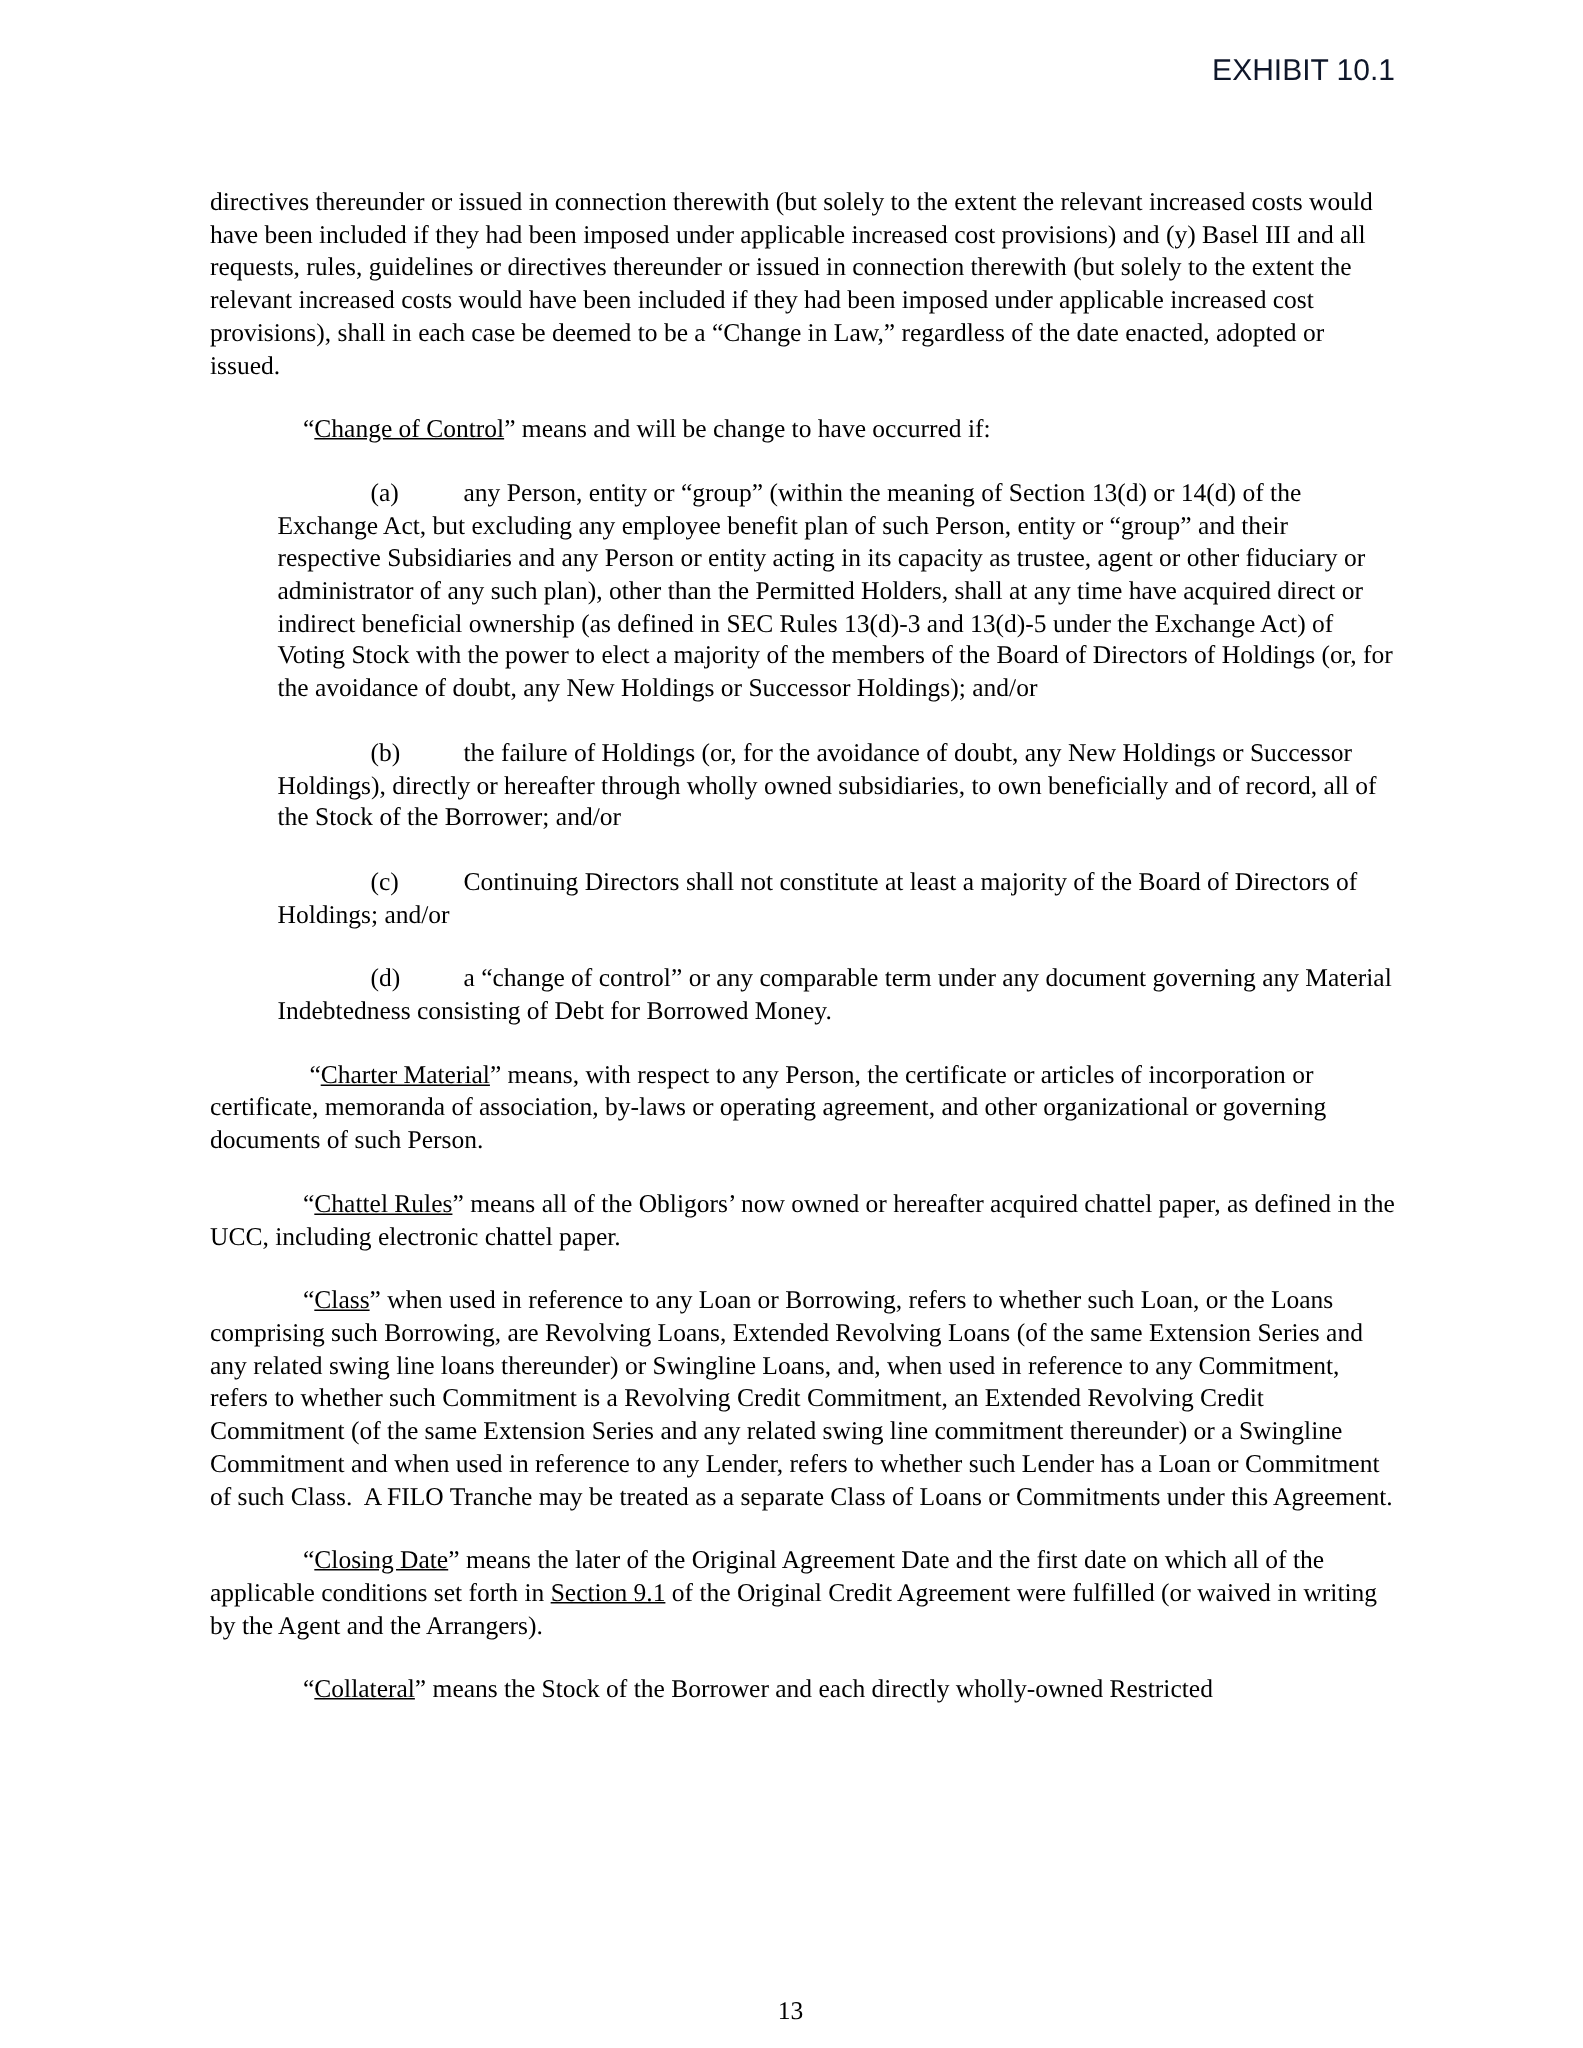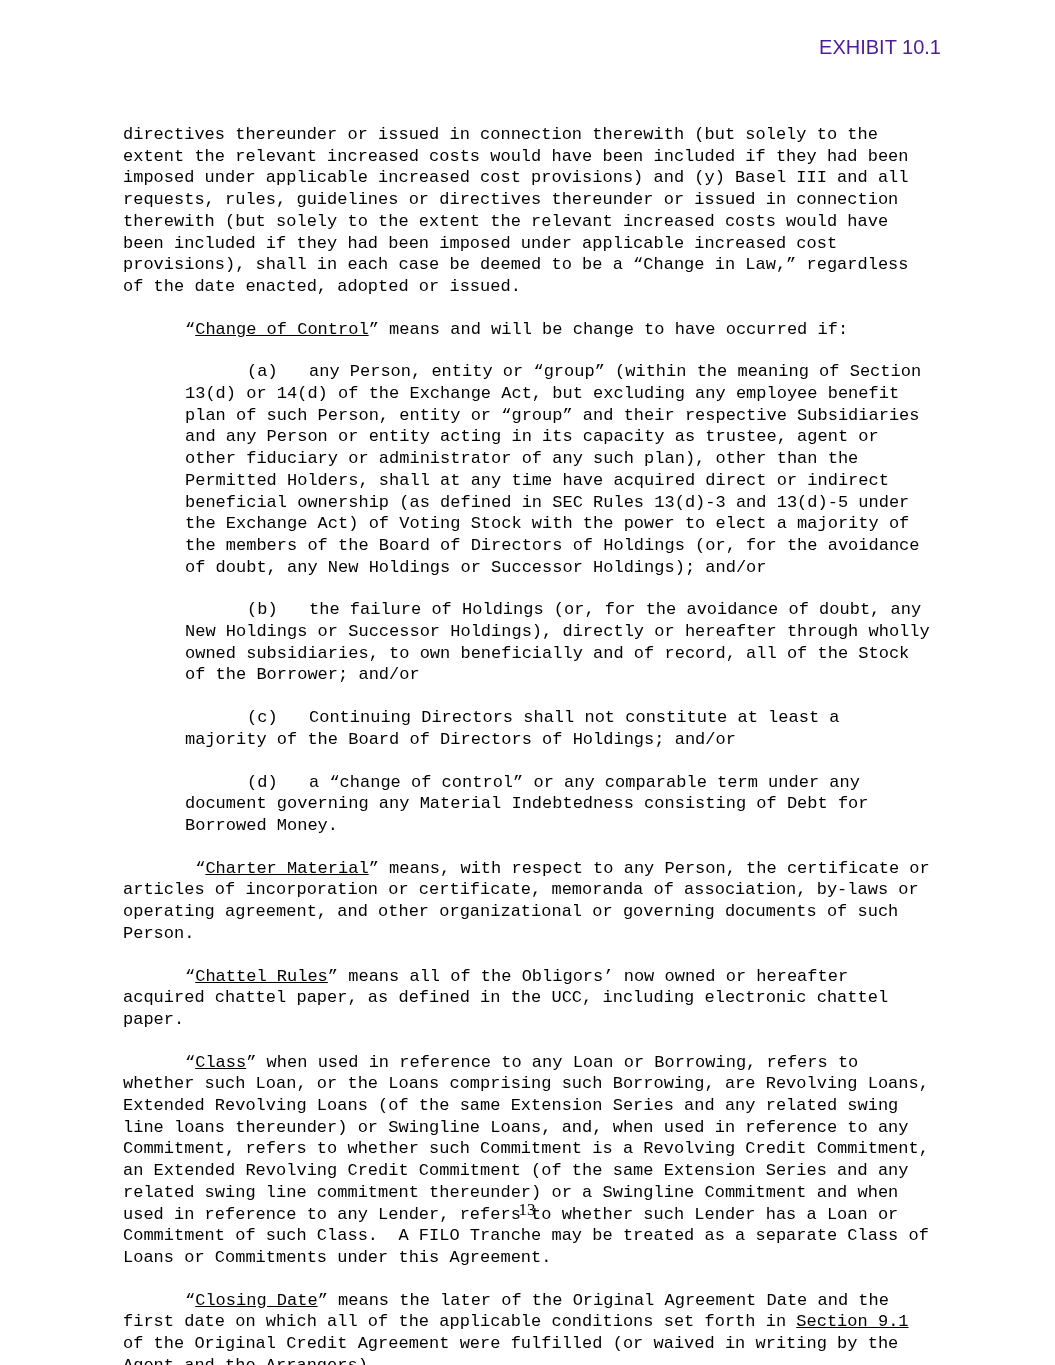--- a/index.html
+++ b/index.html
@@ -9,51 +9,50 @@
     height: 1365px;
     background: #ffffff;
     font-family: "Liberation Serif", serif;
     font-size: 17px;
     color: #000000;
     overflow: hidden;
   }
   .exhibit-header {
     position: absolute;
     top: 37px;
-    right: 114px;
+    right: 125px;
     font-family: "Liberation Sans", sans-serif;
     font-size: 20px;
     line-height: 1;
-    color: #4c1d95;
+    color: #0f172a;
   }
   .content {
     position: absolute;
     left: 123px;
     top: 124px;
     width: 808px;
     line-height: 21.7px;
     text-align: left;
   }
   p.para {
-    margin: 0 0 21px 0;
+    margin: 0 0 21px 17px;
     white-space: pre-wrap;
-    font-family: Liberation Mono, monospace;
   }
   p.plain { text-indent: 0; }
   p.indent { text-indent: 62px; }
   p.sub { margin-left: 62px; text-indent: 62px; }
   .enum {
     display: inline-block;
     width: 62px;
     text-indent: 0;
   }
   .u { text-decoration: underline; }
   .footer {
     position: absolute;
-    top: 1200px;
+    top: 1331px;
     left: 123px;
     width: 808px;
     text-align: center;
     font-size: 17px;
     line-height: 1.2;
   }
 </style>
 </head>
 <body>
 

